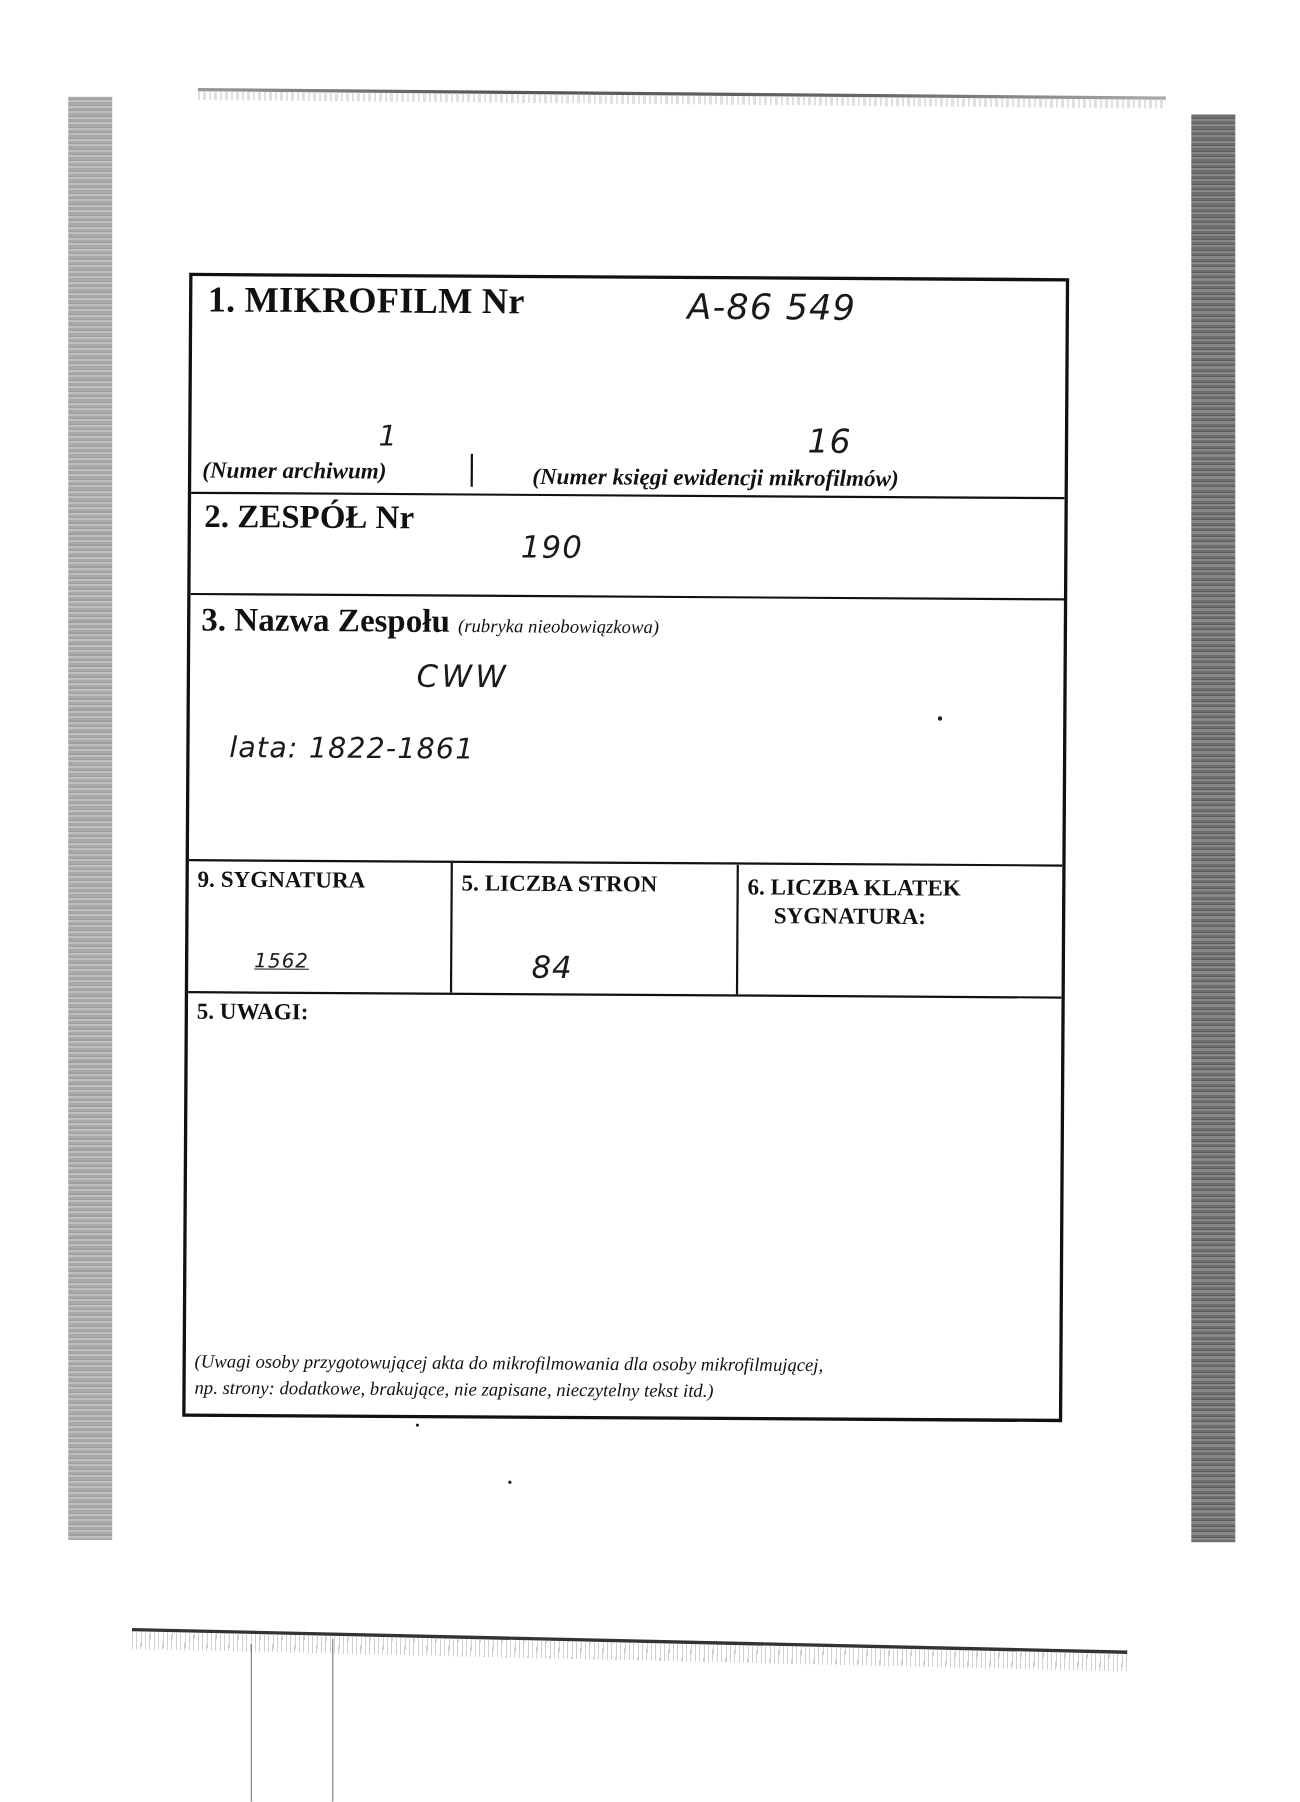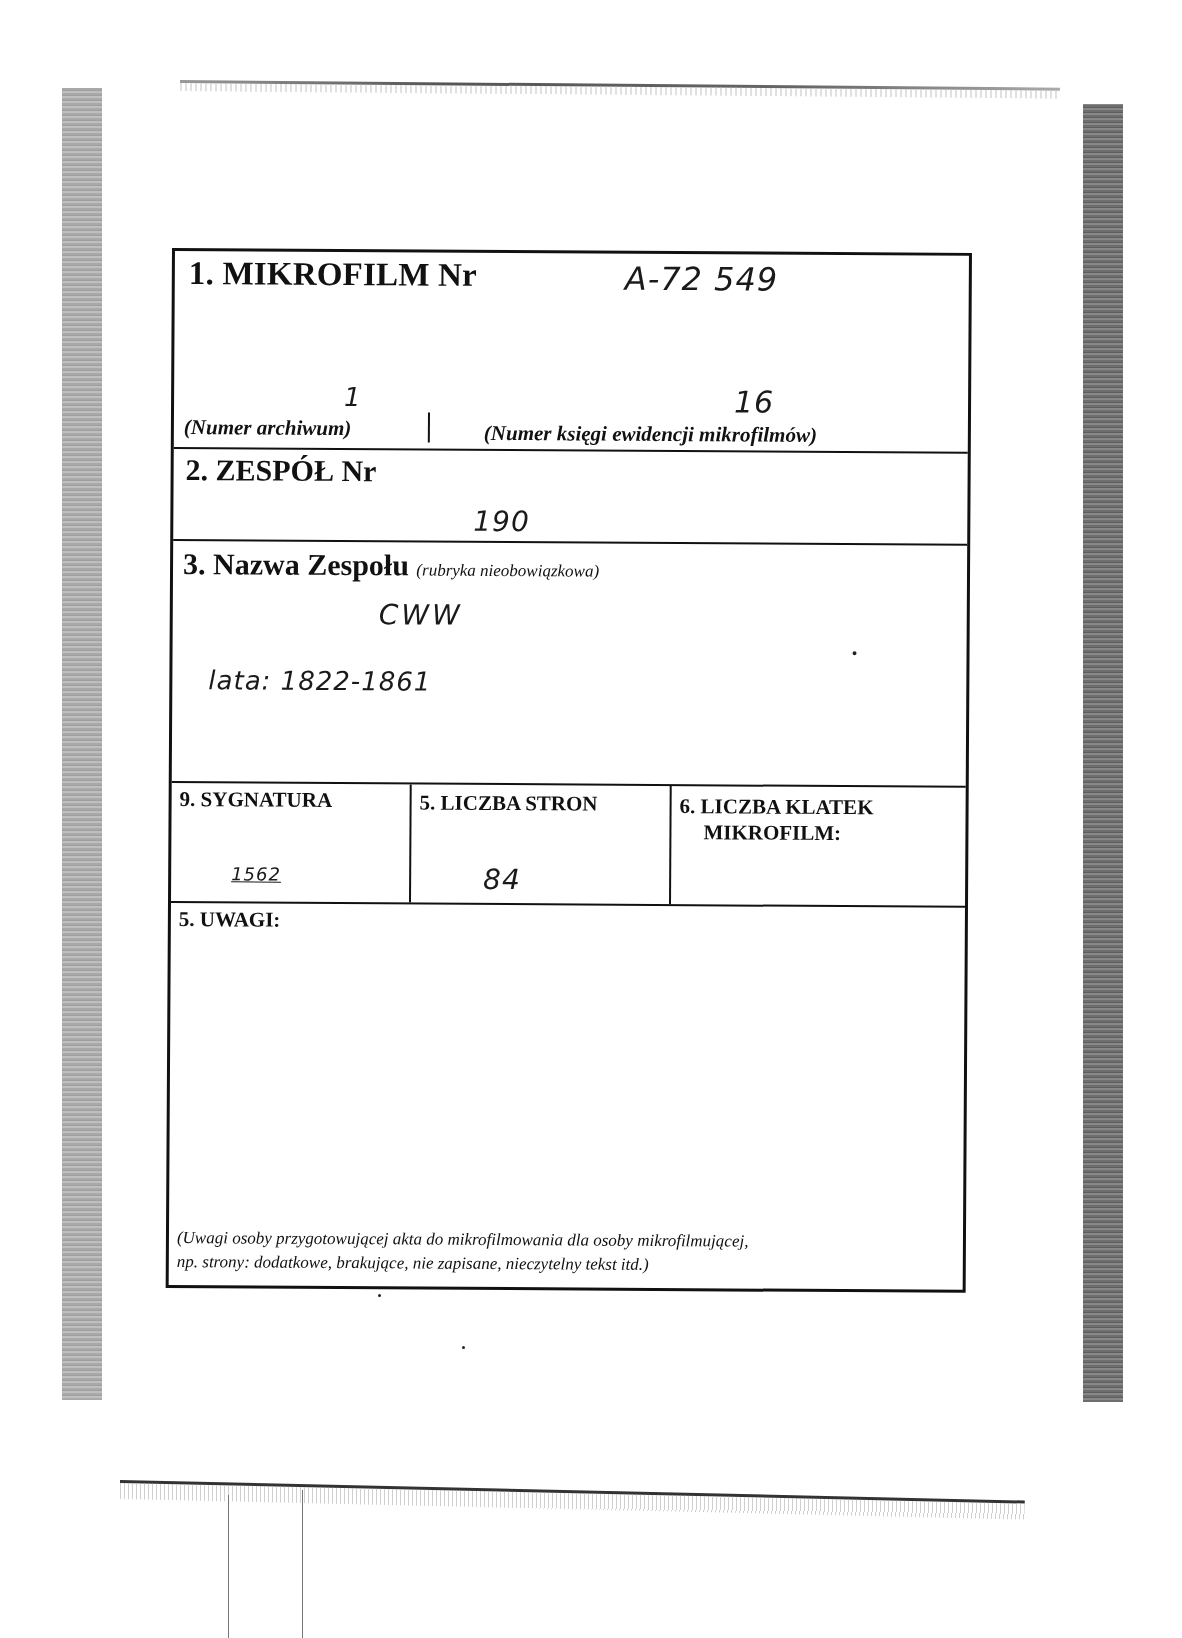--- a/index.html
+++ b/index.html
@@ -76,33 +76,33 @@
 <div class="bar-right"></div>
 <div class="edge-top"></div>
 <div class="edge-bottom"></div>
 <div class="vline" style="left:228px;top:1495px;height:143px;"></div>
 <div class="vline" style="left:302px;top:1490px;height:148px;"></div>
 
 <div class="form">
 
   <div class="row r1">
     <div class="h-big" style="left:14px;top:4px;">1. MIKROFILM  Nr</div>
-    <div class="hand" style="left:450px;top:6px;font-size:32px;">A-72 549</div>
+    <div class="hand" style="left:450px;top:6px;font-size:32px;">A-86 549</div>
 
     <div class="hand" style="left:170px;top:130px;font-size:26px;">1</div>
     <div class="hand" style="left:560px;top:130px;font-size:30px;">16</div>
 
     <div class="italic-label" style="left:10px;top:164px;">(Numer archiwum)</div>
     <div class="divider-small" style="left:254px;top:160px;height:30px;"></div>
     <div class="italic-label" style="left:310px;top:168px;">(Numer księgi ewidencji mikrofilmów)</div>
   </div>
 
   <div class="row r2">
     <div class="h-mid" style="left:12px;top:4px;">2. ZESPÓŁ  Nr</div>
-    <div class="hand" style="left:300px;top:54px;font-size:28px;">190</div>
+    <div class="hand" style="left:300px;top:30px;font-size:28px;">190</div>
   </div>
 
   <div class="row r3">
     <div class="h-mid" style="left:10px;top:6px;">
       <span>3. Nazwa Zespołu</span>
       <span class="italic-note">(rubryka nieobowiązkowa)</span>
     </div>
     <div class="hand" style="left:206px;top:56px;font-size:28px;letter-spacing:3px;">CWW</div>
     <div class="hand" style="left:36px;top:124px;font-size:26px;">lata: 1822-1861</div>
     <div class="speck" style="left:680px;top:106px;"></div>
@@ -112,21 +112,21 @@
     <div class="cell" style="left:0;width:240px;">
       <div class="h-small" style="left:8px;top:4px;">9. SYGNATURA</div>
       <div class="hand" style="left:60px;top:80px;font-size:18px;text-decoration:underline;">1562</div>
     </div>
     <div class="cell" style="left:240px;width:260px;">
       <div class="h-small" style="left:8px;top:6px;">5. LICZBA  STRON</div>
       <div class="hand" style="left:72px;top:78px;font-size:28px;">84</div>
     </div>
     <div class="cell" style="left:500px;right:0;border-right:none;">
       <div class="h-small" style="left:8px;top:8px;">6. LICZBA  KLATEK</div>
-      <div class="h-small" style="left:32px;top:34px;">MIKROFILM:</div>
+      <div class="h-small" style="left:32px;top:34px;">SYGNATURA:</div>
       <div class="hand" style="left:40px;top:70px;font-size:24px;"></div>
     </div>
   </div>
 
   <div class="row r7">
     <div class="h-small" style="left:8px;top:4px;">5. UWAGI:</div>
     <div class="footnote">
       <div>(Uwagi osoby przygotowującej akta do mikrofilmowania dla osoby mikrofilmującej,</div>
       <div>np. strony: dodatkowe, brakujące, nie zapisane, nieczytelny tekst itd.)</div>
     </div>

